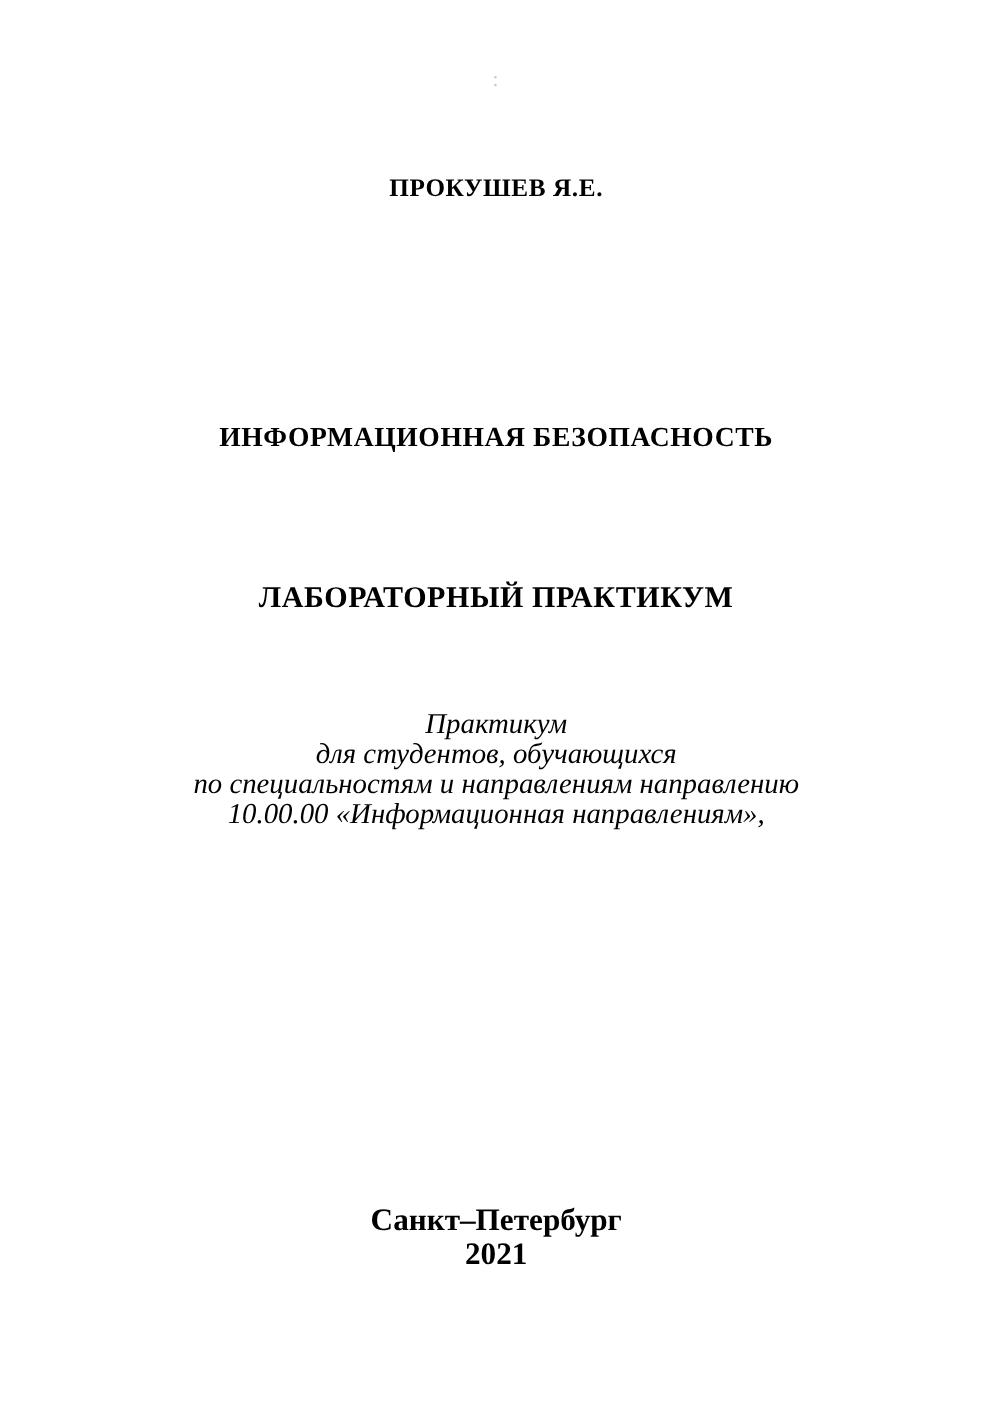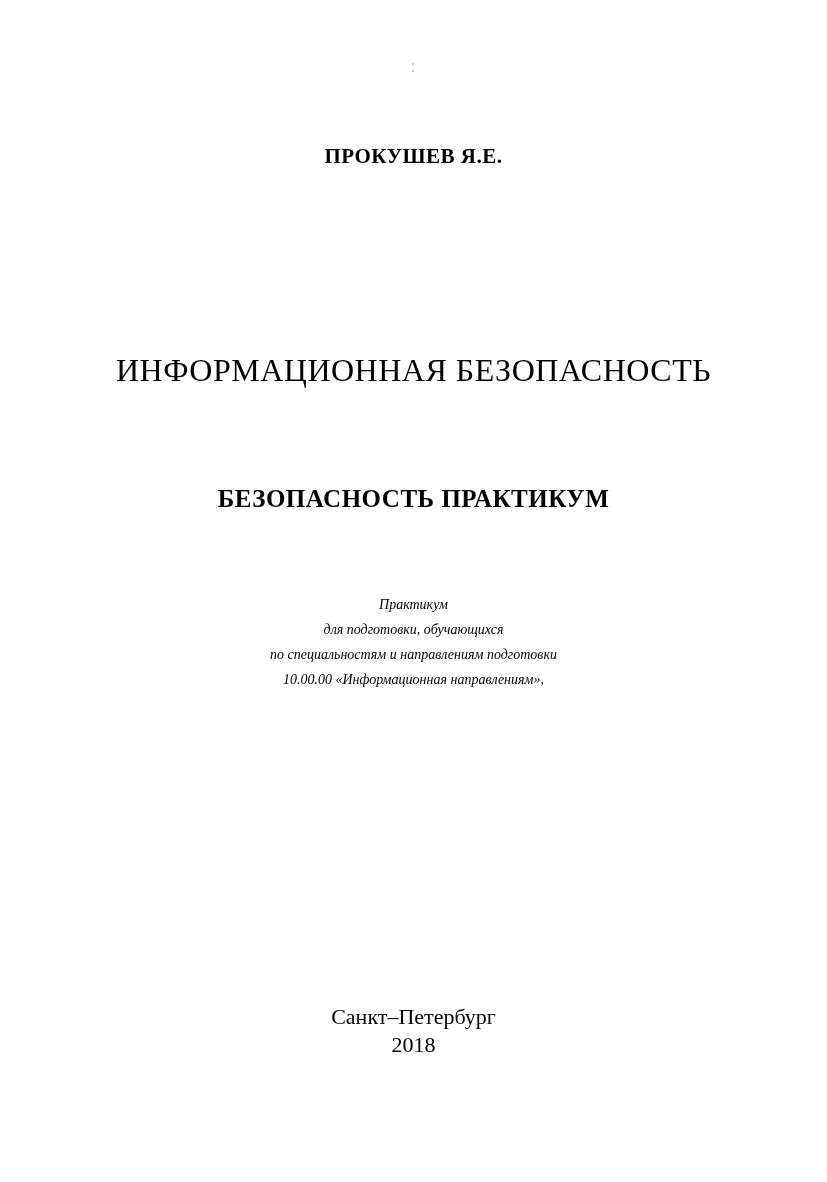--- a/index.html
+++ b/index.html
@@ -31,61 +31,61 @@
     letter-spacing: 1px;
   }
   .author {
     top: 144px;
     font-size: 21px;
     font-weight: bold;
     letter-spacing: 0.5px;
   }
   .book-title {
     top: 352px;
-    font-size: 32px;
-    font-weight: normal;
+    font-size: 23px;
+    font-weight: bold;
     letter-spacing: 0.5px;
   }
   .book-subtitle {
     top: 485px;
     font-size: 25px;
     font-weight: bold;
     letter-spacing: 0.5px;
   }
   .audience {
     top: 592px;
     font-style: italic;
-    font-size: 14px;
+    font-size: 24px;
     line-height: 25px;
   }
   .imprint {
     top: 1003px;
-    font-size: 22px;
-    font-weight: normal;
+    font-size: 26px;
+    font-weight: bold;
     line-height: 28px;
   }
 </style>
 </head>
 <body>
 
 <div class="page">
 
   <div class="centered scan-mark">:</div>
 
   <div class="centered author">ПРОКУШЕВ Я.Е.</div>
 
   <div class="centered book-title">ИНФОРМАЦИОННАЯ БЕЗОПАСНОСТЬ</div>
 
-  <div class="centered book-subtitle">БЕЗОПАСНОСТЬ ПРАКТИКУМ</div>
+  <div class="centered book-subtitle">ЛАБОРАТОРНЫЙ ПРАКТИКУМ</div>
 
   <div class="centered audience">
     <div>Практикум</div>
-    <div>для подготовки, обучающихся</div>
-    <div>по специальностям и направлениям подготовки</div>
+    <div>для студентов, обучающихся</div>
+    <div>по специальностям и направлениям направлению</div>
     <div>10.00.00 «Информационная направлениям»,</div>
   </div>
 
   <div class="centered imprint">
     <div>Санкт–Петербург</div>
-    <div>2018</div>
+    <div>2021</div>
   </div>
 
 </div>
 
 </body></html>

